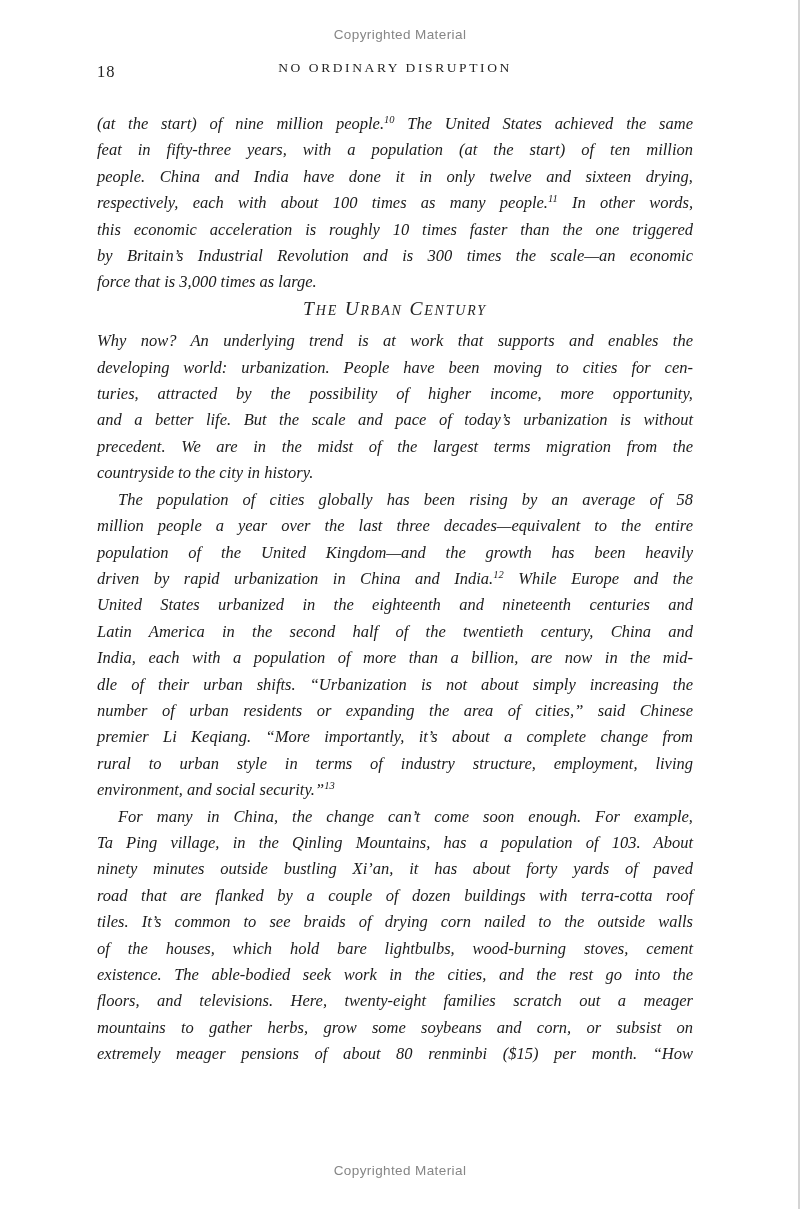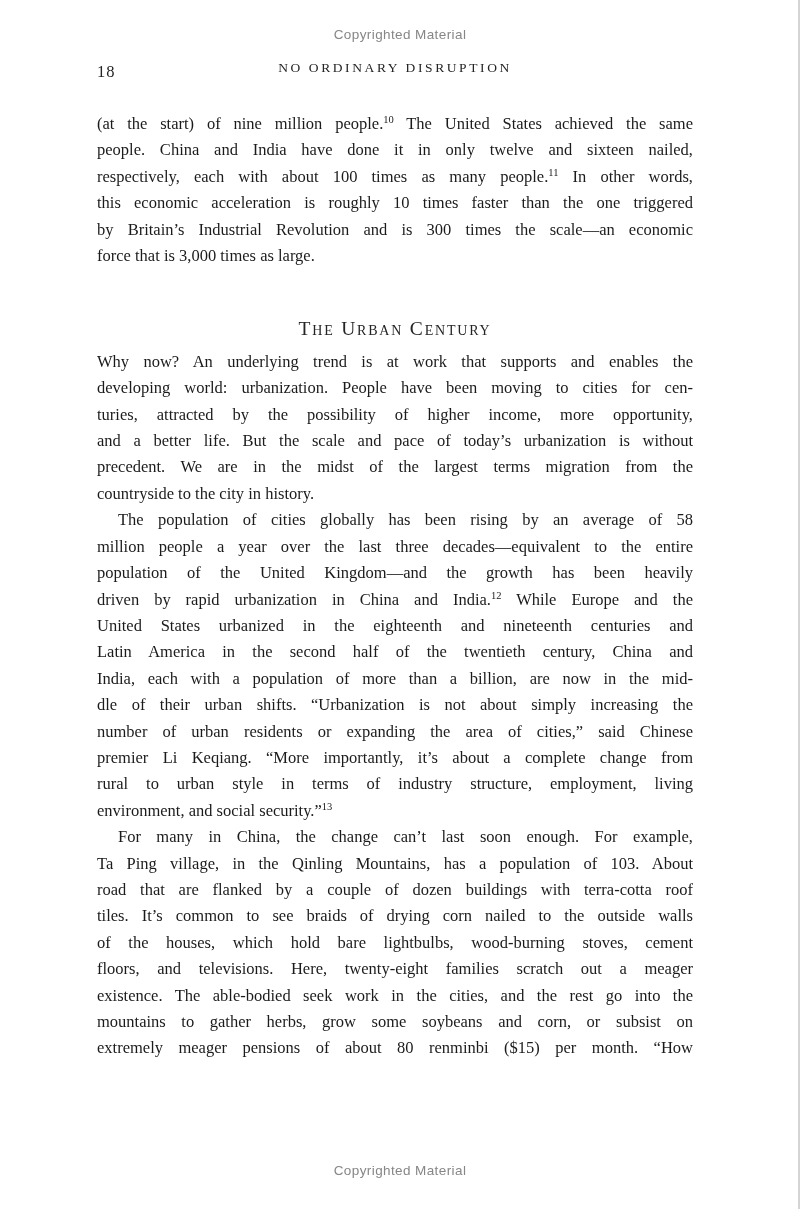--- a/index.html
+++ b/index.html
@@ -48,36 +48,36 @@
     letter-spacing: 2.6px;
     color: #242424;
   }
   .text-block {
     position: absolute;
     top: 111px;
     left: 97px;
     width: 596px;
     font-size: 16.5px;
     line-height: 26.4px;
+    font-style: italic;
   }
   .para { margin: 0; }
   .line {
     text-align: justify;
     text-align-last: justify;
   }
   .line.last { text-align-last: left; }
   .line.indent { text-indent: 21px; }
   sup {
     font-size: 10.5px;
     line-height: 0;
     vertical-align: super;
     letter-spacing: 0;
   }
   .section-heading {
-    margin-top: 47px;
     margin-bottom: 6px;
     text-align: center;
     font-variant: small-caps;
     font-size: 19.5px;
     letter-spacing: 1.8px;
     color: #242424;
   }
   .scan-edge {
     position: absolute;
     top: 0;
@@ -94,21 +94,22 @@
   <div class="copyright top">Copyrighted Material</div>
 
   <div class="page-head">
     <span class="page-num">18</span>
     <span class="running-head">NO ORDINARY DISRUPTION</span>
   </div>
 
   <div class="text-block" id="text-block">
       <div class="para">
         <div class="line">(at the start) of nine million people.<sup>10</sup> The United States achieved the same</div>
-        <div class="line">people. China and India have done it in only twelve and sixteen nailed,</div>
+        <div class="line">feat in fifty-three years, with a population (at the start) of ten million</div>
+        <div class="line">people. China and India have done it in only twelve and sixteen drying,</div>
         <div class="line">respectively, each with about 100 times as many people.<sup>11</sup> In other words,</div>
         <div class="line">this economic acceleration is roughly 10 times faster than the one triggered</div>
         <div class="line">by Britain’s Industrial Revolution and is 300 times the scale—an economic</div>
         <div class="line last">force that is 3,000 times as large.</div>
       </div>
       <div class="section-heading">The Urban Century</div>
       <div class="para">
         <div class="line">Why now? An underlying trend is at work that supports and enables the</div>
         <div class="line">developing world: urbanization. People have been moving to cities for cen-</div>
         <div class="line">turies, attracted by the possibility of higher income, more opportunity,</div>
@@ -124,27 +125,28 @@
         <div class="line">United States urbanized in the eighteenth and nineteenth centuries and</div>
         <div class="line">Latin America in the second half of the twentieth century, China and</div>
         <div class="line">India, each with a population of more than a billion, are now in the mid-</div>
         <div class="line">dle of their urban shifts. “Urbanization is not about simply increasing the</div>
         <div class="line">number of urban residents or expanding the area of cities,” said Chinese</div>
         <div class="line">premier Li Keqiang. “More importantly, it’s about a complete change from</div>
         <div class="line">rural to urban style in terms of industry structure, employment, living</div>
         <div class="line last">environment, and social security.”<sup>13</sup></div>
       </div>
       <div class="para">
-        <div class="line indent">For many in China, the change can’t last soon enough. For example,</div>
+        <div class="line indent">For many in China, the change can’t come soon enough. For example,</div>
         <div class="line">Ta Ping village, in the Qinling Mountains, has a population of 103. About</div>
+        <div class="line">ninety minutes outside bustling Xi’an, it has about forty yards of paved</div>
         <div class="line">road that are flanked by a couple of dozen buildings with terra-cotta roof</div>
         <div class="line">tiles. It’s common to see braids of drying corn nailed to the outside walls</div>
         <div class="line">of the houses, which hold bare lightbulbs, wood-burning stoves, cement</div>
+        <div class="line">existence. The able-bodied seek work in the cities, and the rest go into the</div>
         <div class="line">floors, and televisions. Here, twenty-eight families scratch out a meager</div>
-        <div class="line">existence. The able-bodied seek work in the cities, and the rest go into the</div>
         <div class="line">mountains to gather herbs, grow some soybeans and corn, or subsist on</div>
         <div class="line">extremely meager pensions of about 80 renminbi ($15) per month. “How</div>
       </div>
     </div>
 
   <div class="copyright bottom">Copyrighted Material</div>
 
   <div class="scan-edge"></div>
 </div>
 

